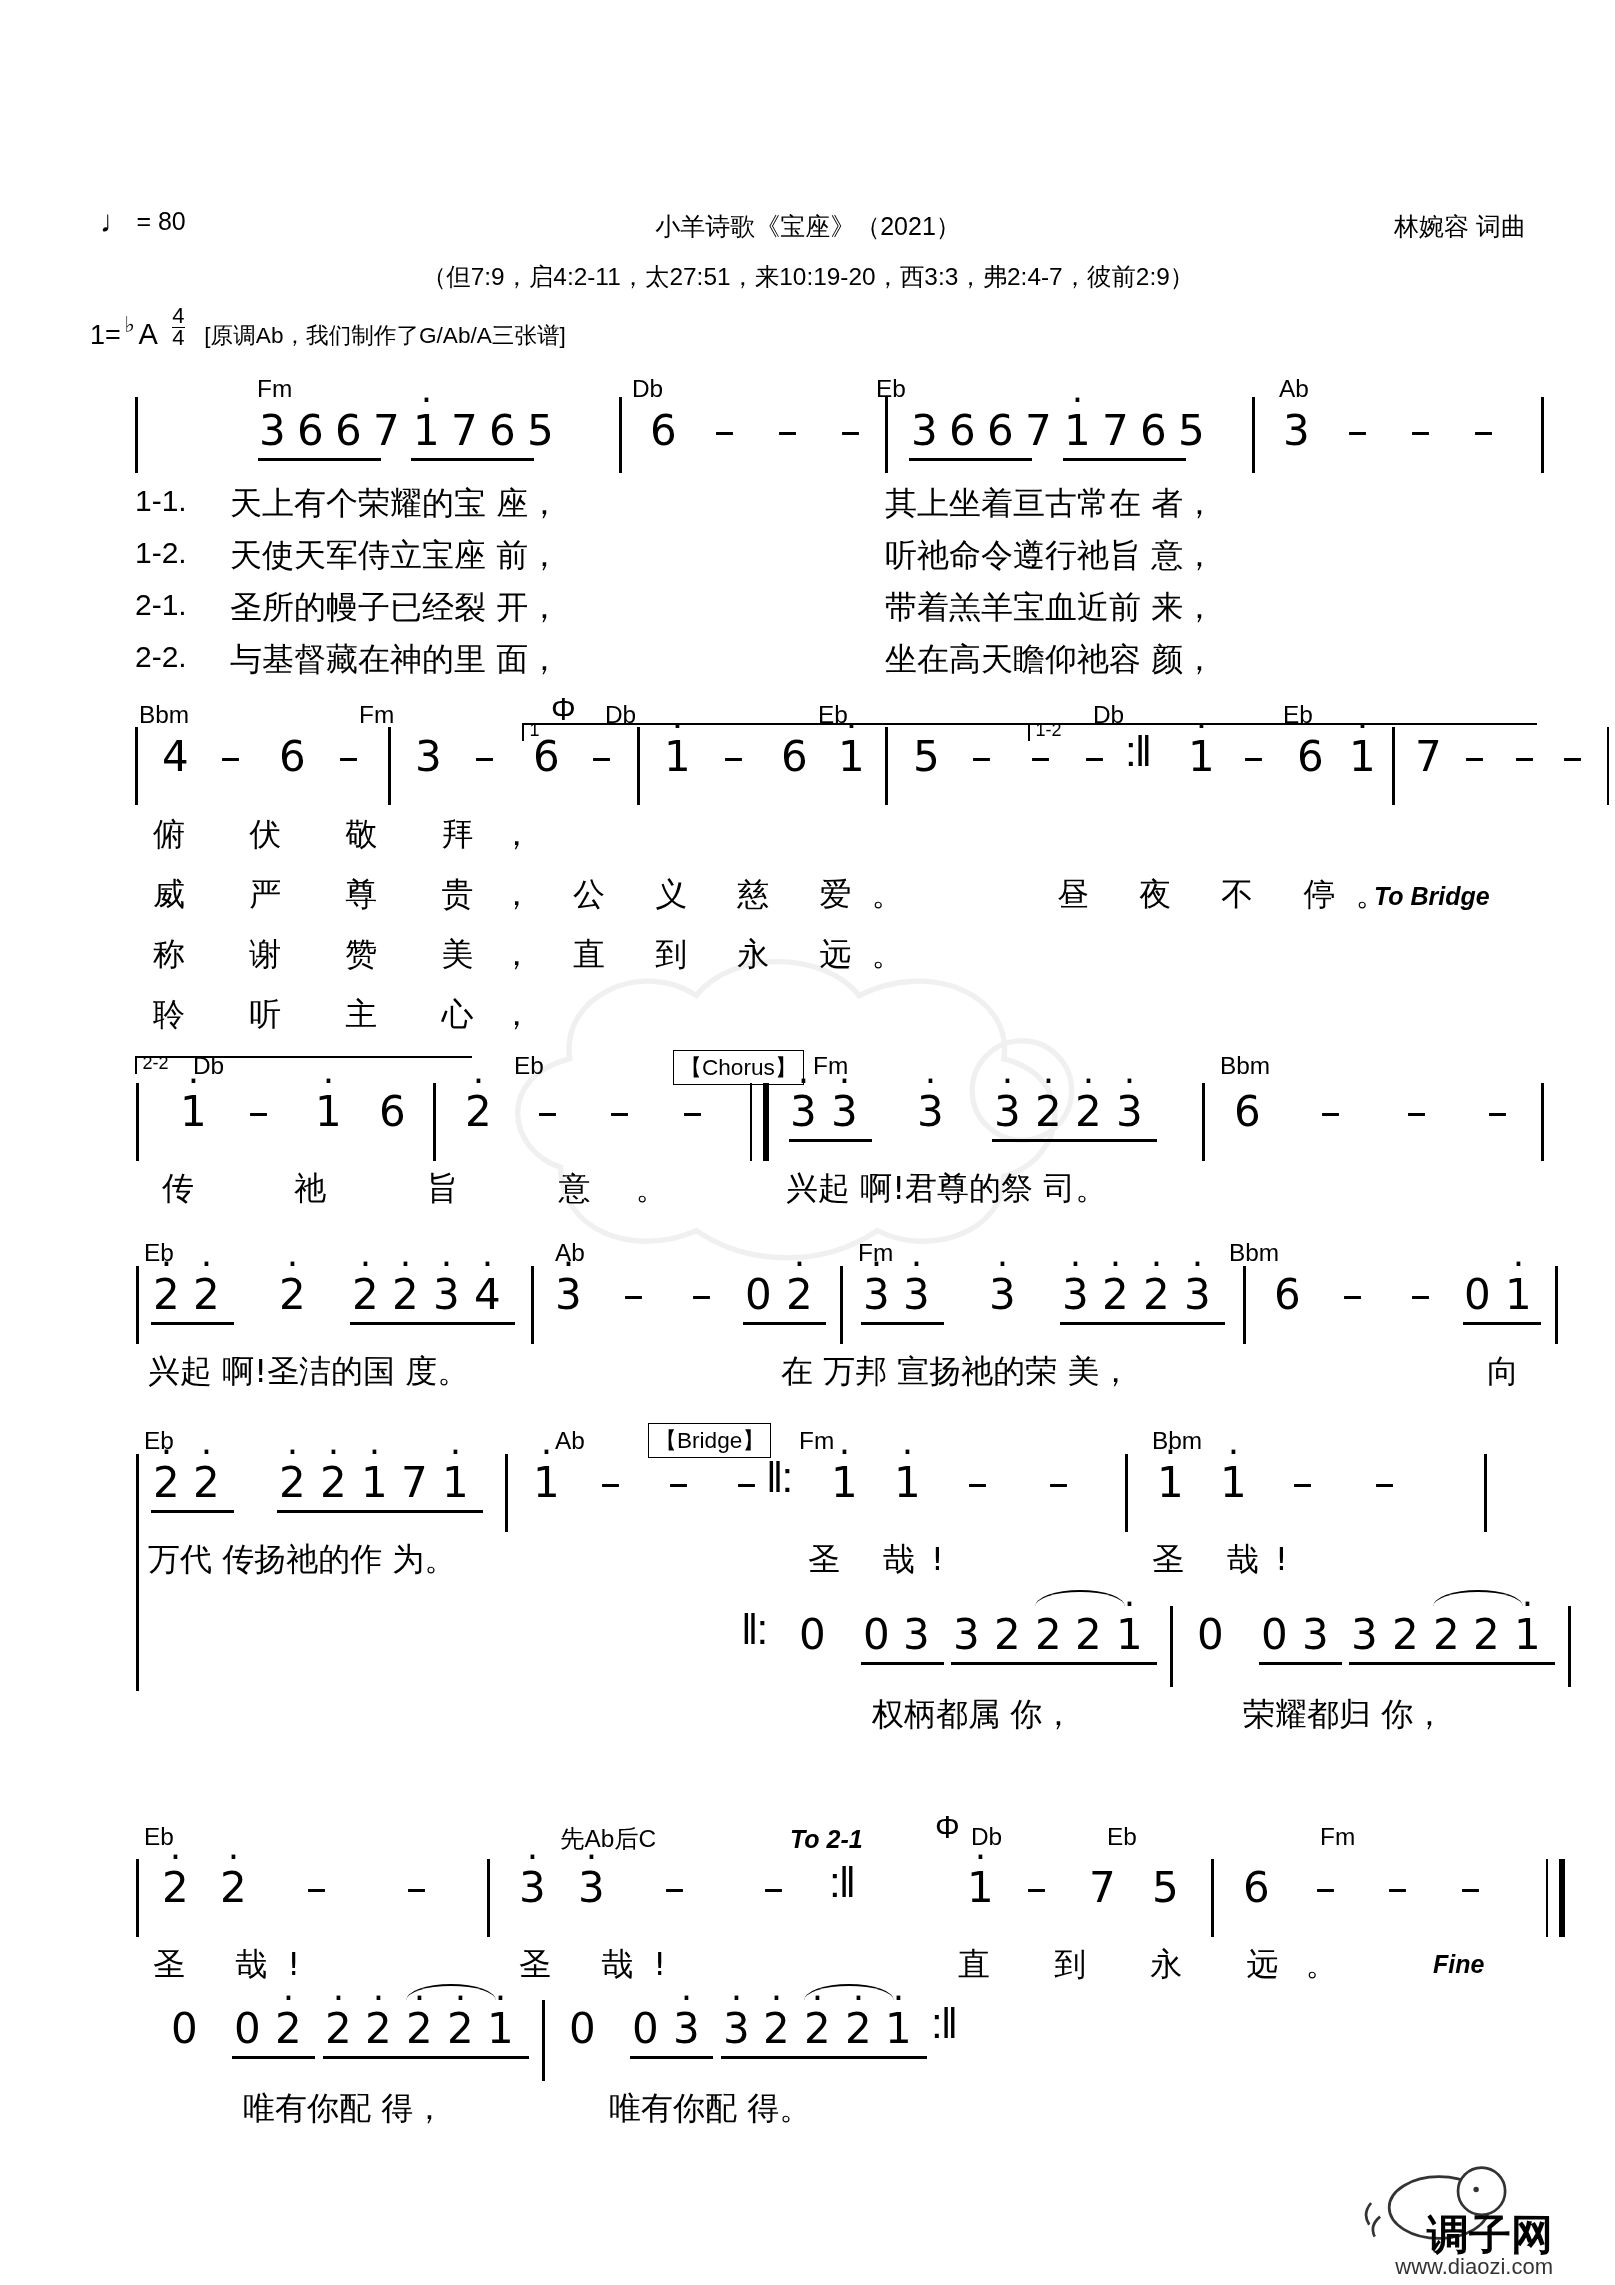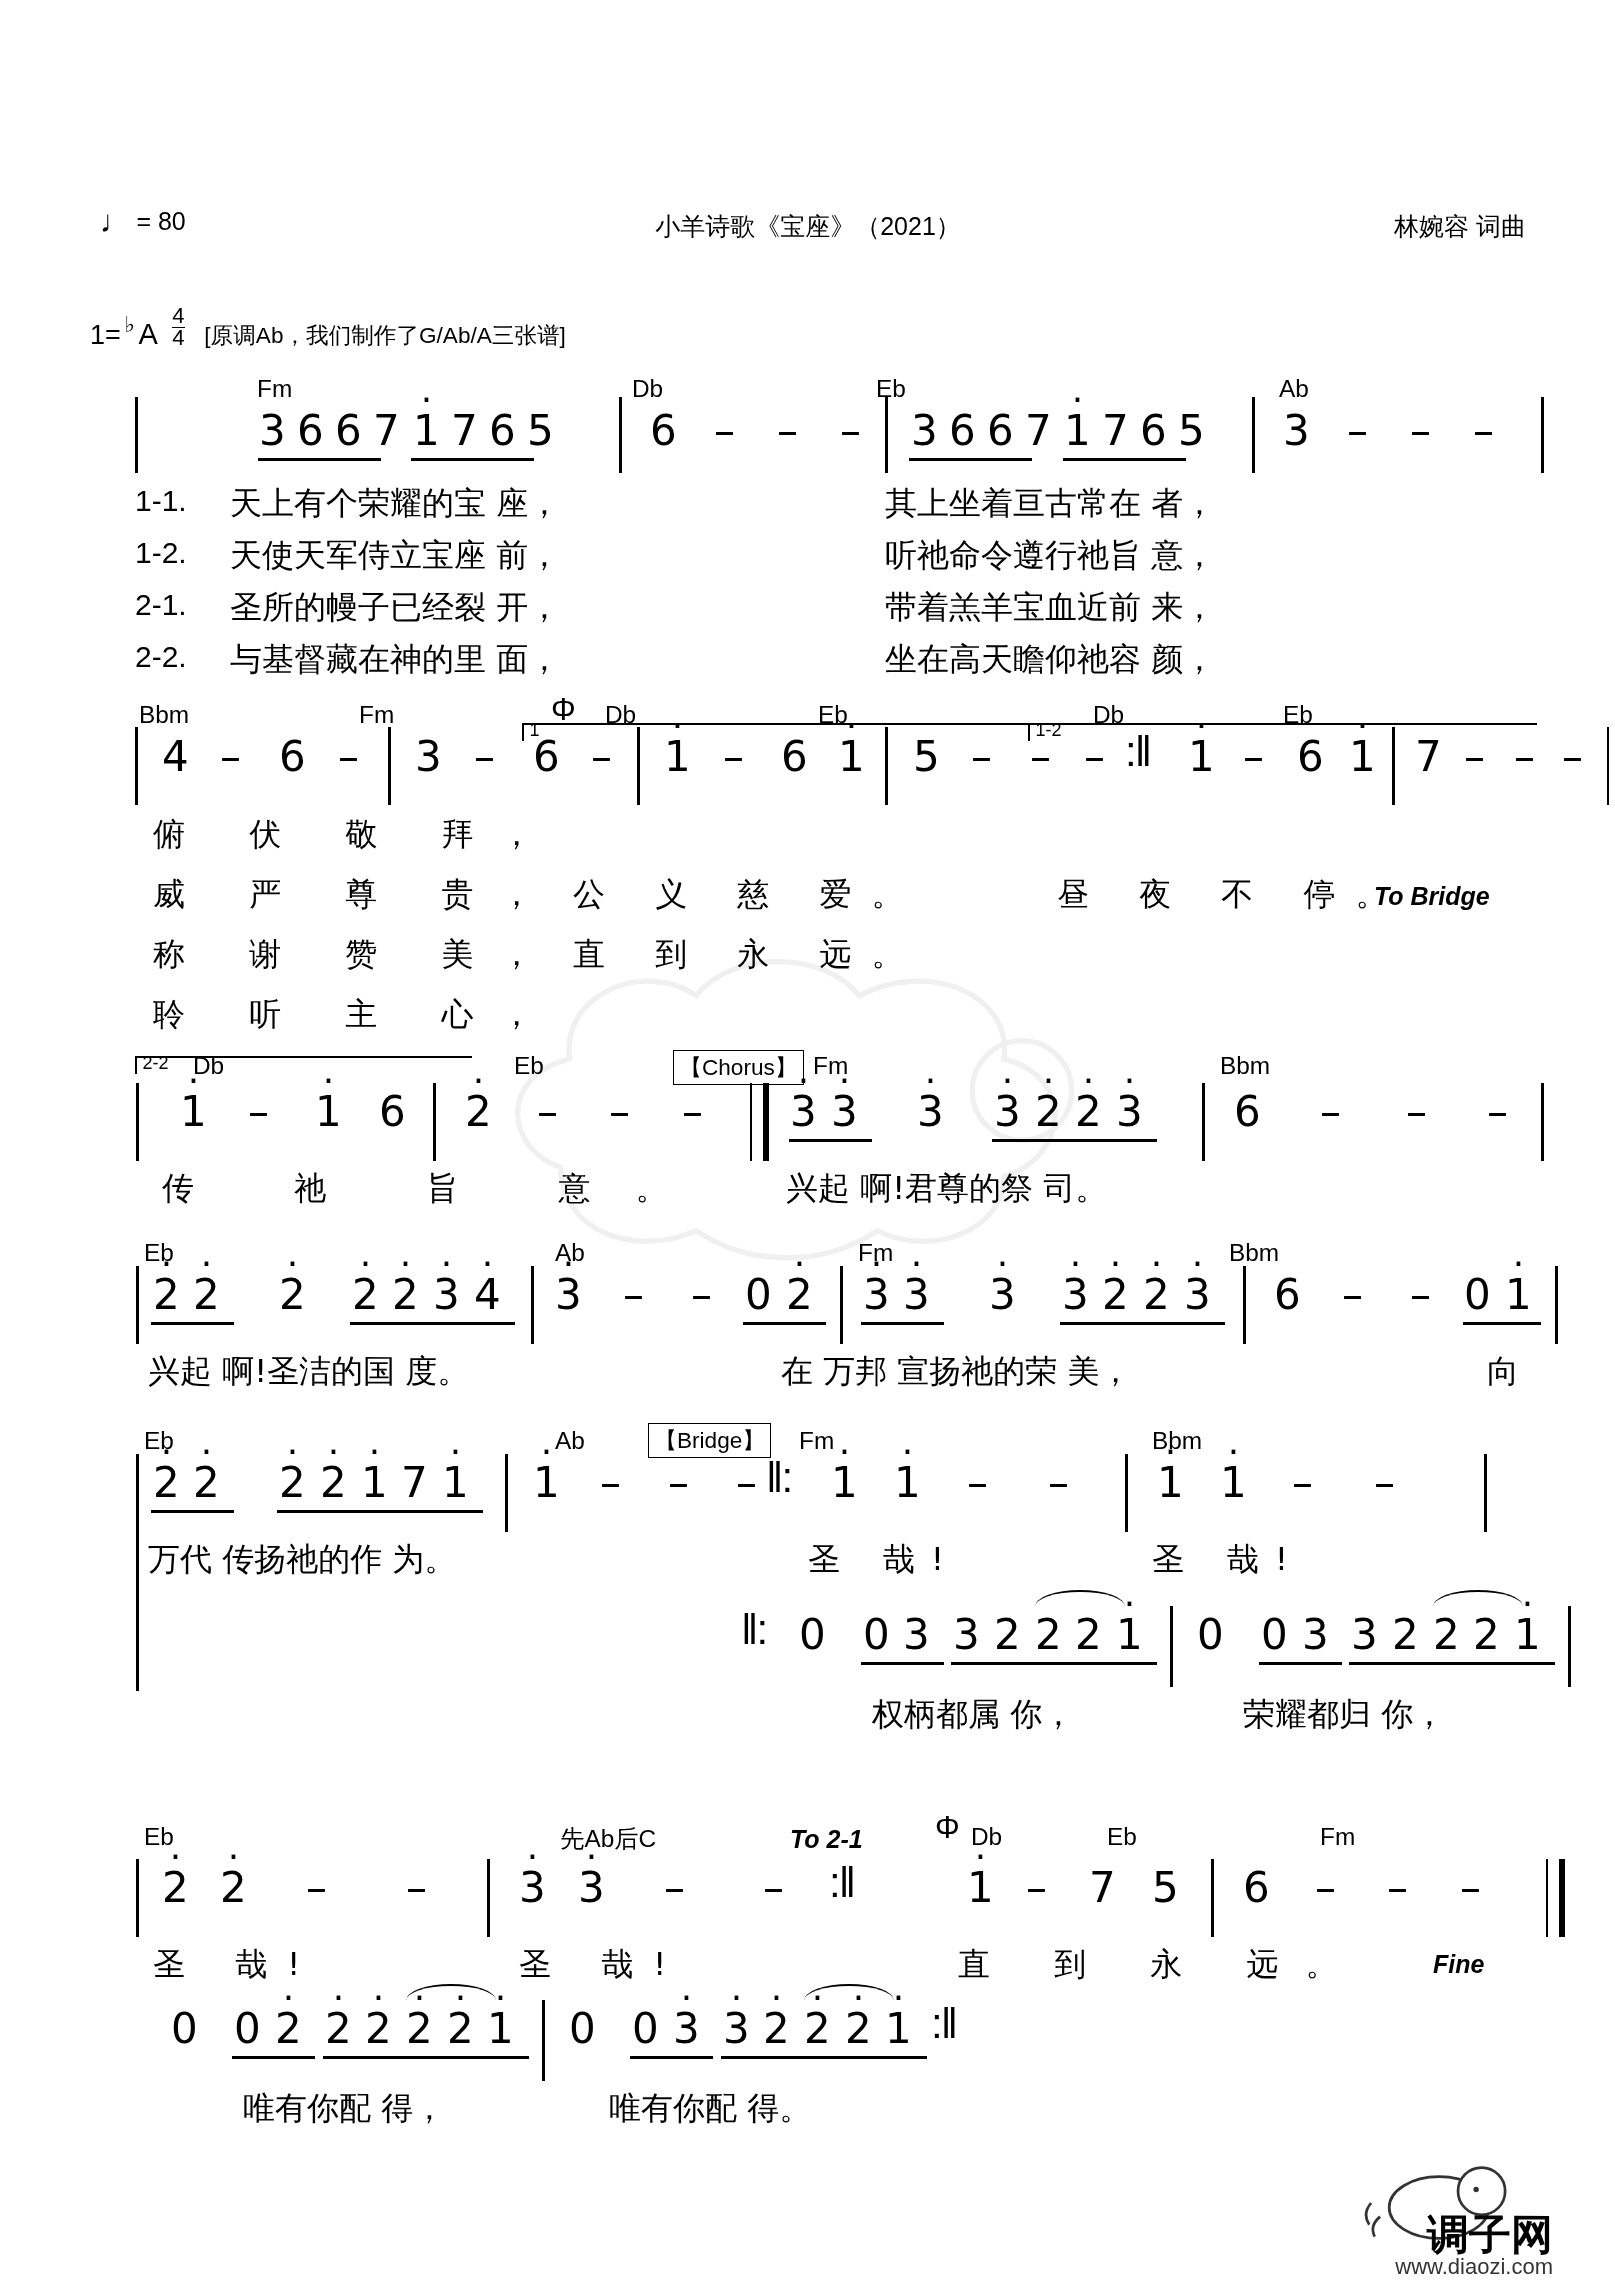--- a/index.html
+++ b/index.html
@@ -65,20 +65,21 @@
   </svg>
 
 
   <div class="tempo">
     <span class="note">♩</span>
     <span>= 80</span>
   </div>
 
   <div class="subtitle">小羊诗歌《宝座》（2021）</div>
   <div class="composer">林婉容 词曲</div>
+  <div class="refs">（但7:9，启4:2-11，太27:51，来10:19-20，西3:3，弗2:4-7，彼前2:9）</div>
 
   <div class="keyline">
     <span>1=</span>
     <span class="flat">♭</span>
     <span class="keyA">A</span>
     <span class="meter">
       <span>4</span>
       <span style="border-top:1.8px solid #000;">4</span>
     </span>
     <span class="keynote">[原调Ab，我们制作了G/Ab/A三张谱]</span>

